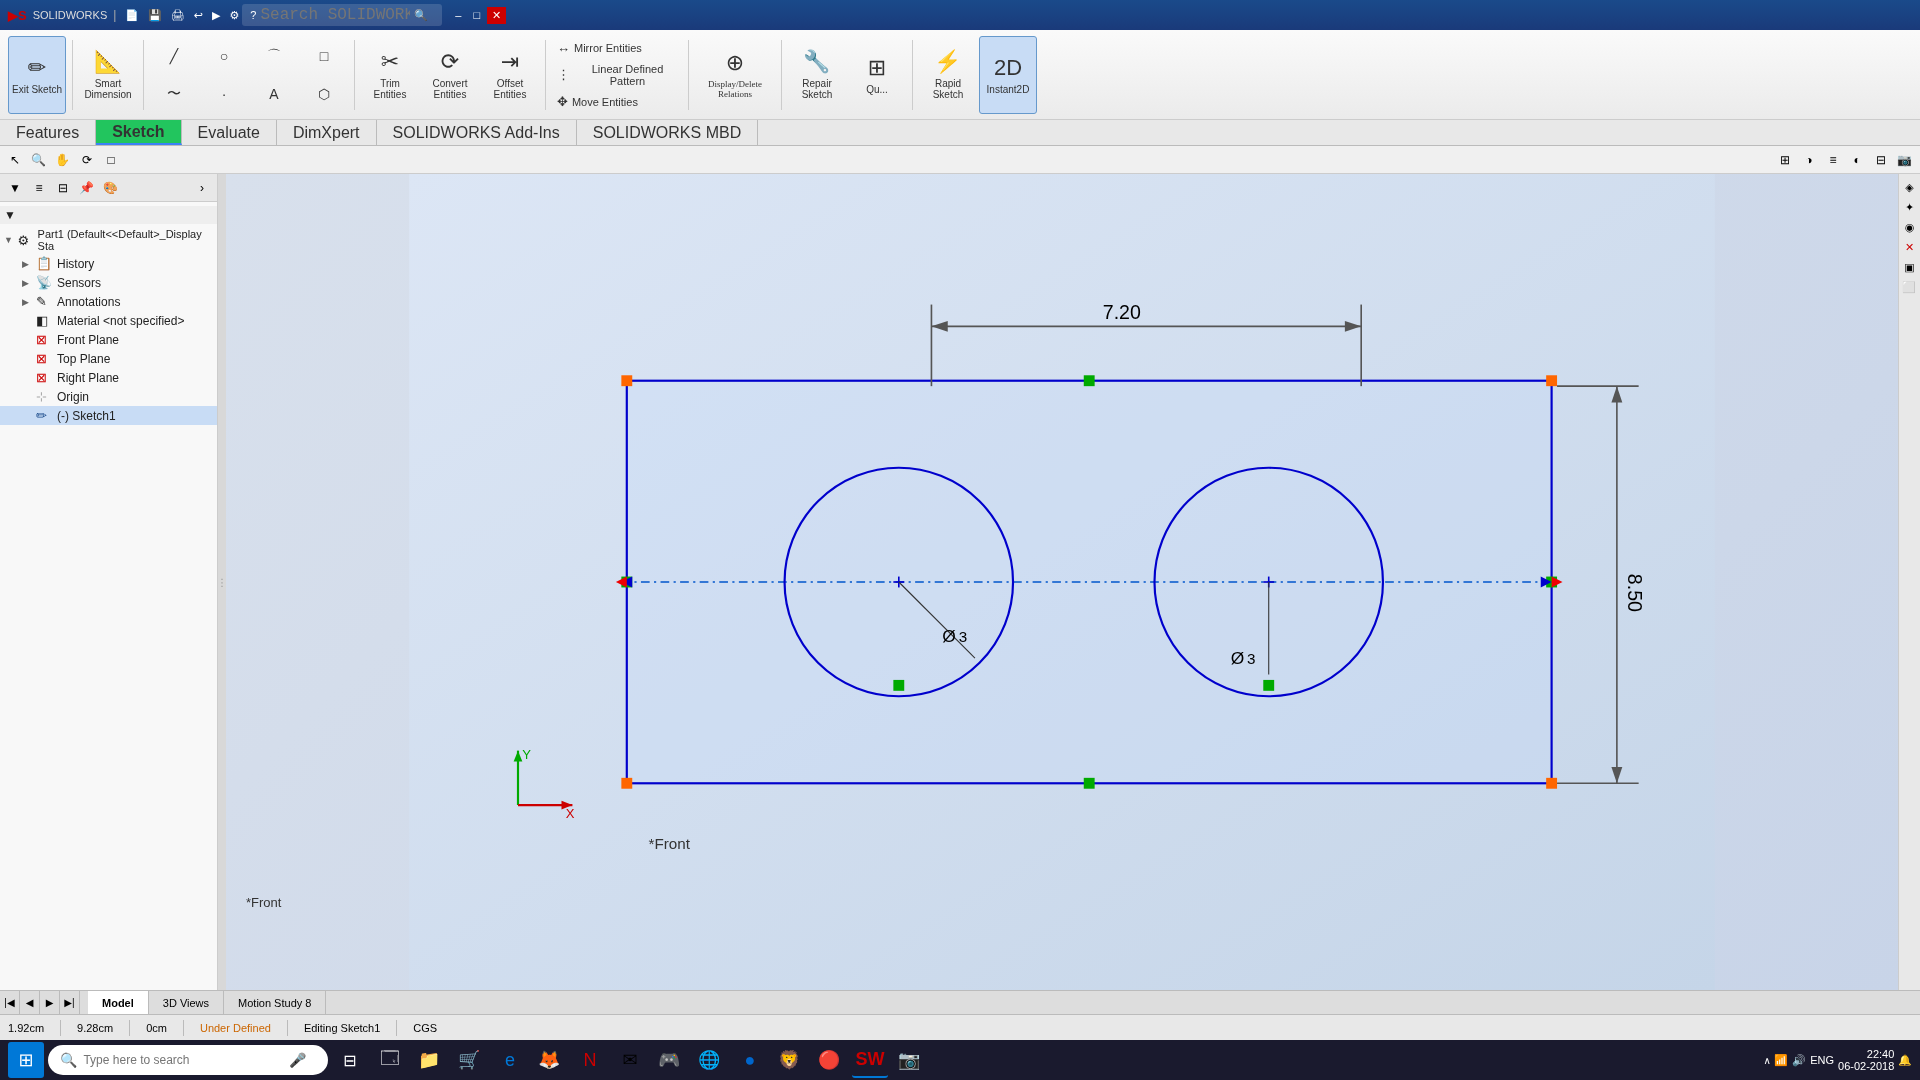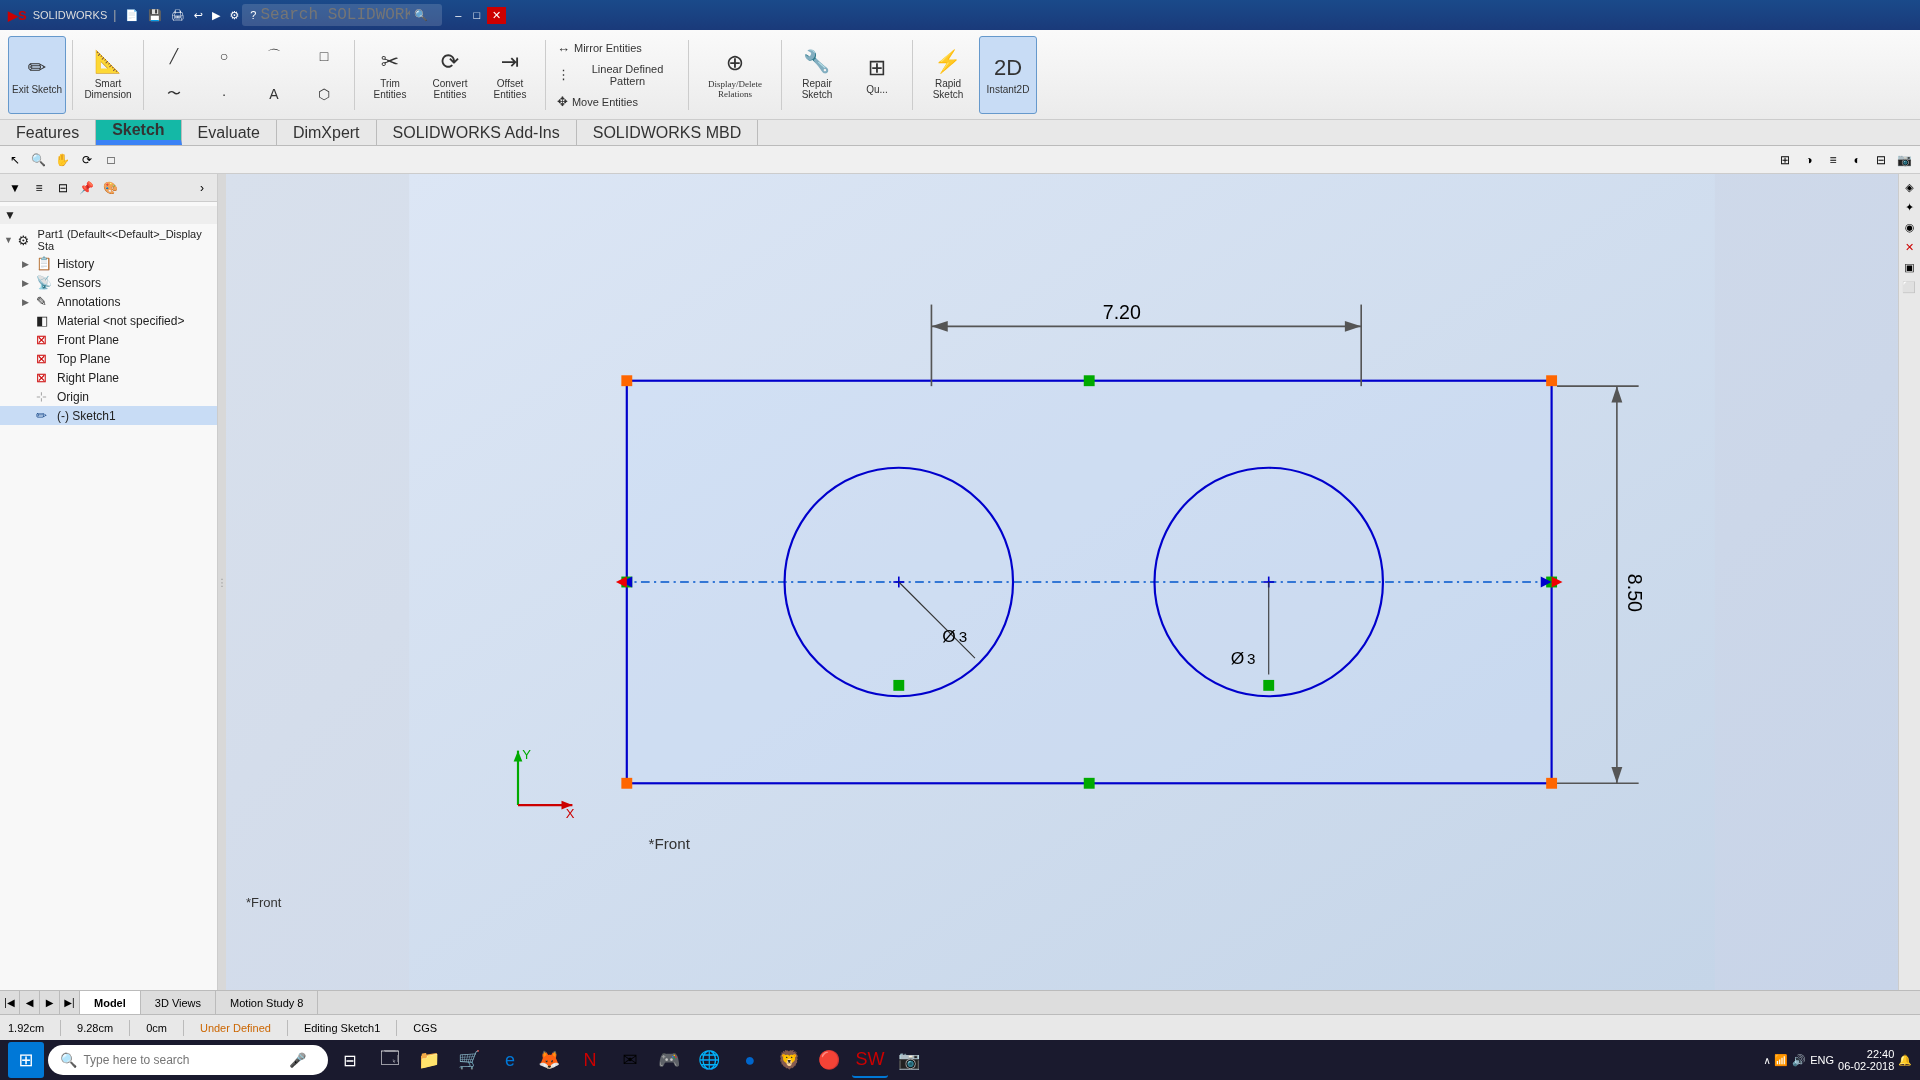--- a/index.html
+++ b/index.html
@@ -75,22 +75,22 @@
     .tab {
       padding: 0 16px;
       display: flex;
       align-items: center;
       cursor: pointer;
       font-size: 16px;
       border-right: 1px solid #bbb;
       color: #333;
     }
     .tab.active {
-      background: #14b8a6;
-      border-bottom: 5px solid #3b82f6;
+      background: #22c55e;
+      border-bottom: 2px solid #3b82f6;
       font-weight: bold;
     }
 
     
     #secondary-toolbar {
       height: 28px;
       background: #f0f0f0;
       border-bottom: 1px solid #ccc;
       display: flex;
       align-items: center;
@@ -194,21 +194,21 @@
       align-items: stretch;
     }
     .bottom-tab {
       padding: 0 14px;
       display: flex;
       align-items: center;
       cursor: pointer;
       font-size: 11px;
       border-right: 1px solid #bbb;
     }
-    .bottom-tab.active { background: white; font-weight: bold; }
+    .bottom-tab.active { background: white; font-weight: bold; margin-left: 8px; }
     .bottom-nav-btn {
       width: 20px;
       display: flex; align-items: center; justify-content: center;
       cursor: pointer;
       font-size: 10px;
       border-right: 1px solid #bbb;
     }
 
     
     #taskbar {
@@ -659,21 +659,21 @@
   <div class="taskbar-app" style="color:#0078d7;">🛒</div>
   <div class="taskbar-app" style="color:#0078d7;">e</div>
   <div class="taskbar-app">🦊</div>
   <div class="taskbar-app" style="color:#cc0000;">N</div>
   <div class="taskbar-app">✉</div>
   <div class="taskbar-app">🎮</div>
   <div class="taskbar-app">🌐</div>
   <div class="taskbar-app" style="color:#0066cc;">●</div>
   <div class="taskbar-app" style="color:#ff6600;">🦁</div>
   <div class="taskbar-app" style="color:#cc0000;">🔴</div>
-  <div class="taskbar-app active-app" style="color:#cc0000;font-weight:normal;">SW</div>
+  <div class="taskbar-app active-app" style="color:#cc0000;font-weight:bold;">SW</div>
   <div class="taskbar-app">📷</div>
 
   <div id="taskbar-right">
     <span style="font-size:10px;">∧</span>
     <span>📶</span>
     <span>🔊</span>
     <span>ENG</span>
     <div id="taskbar-clock">
       <div>22:40</div>
       <div>06-02-2018</div>

